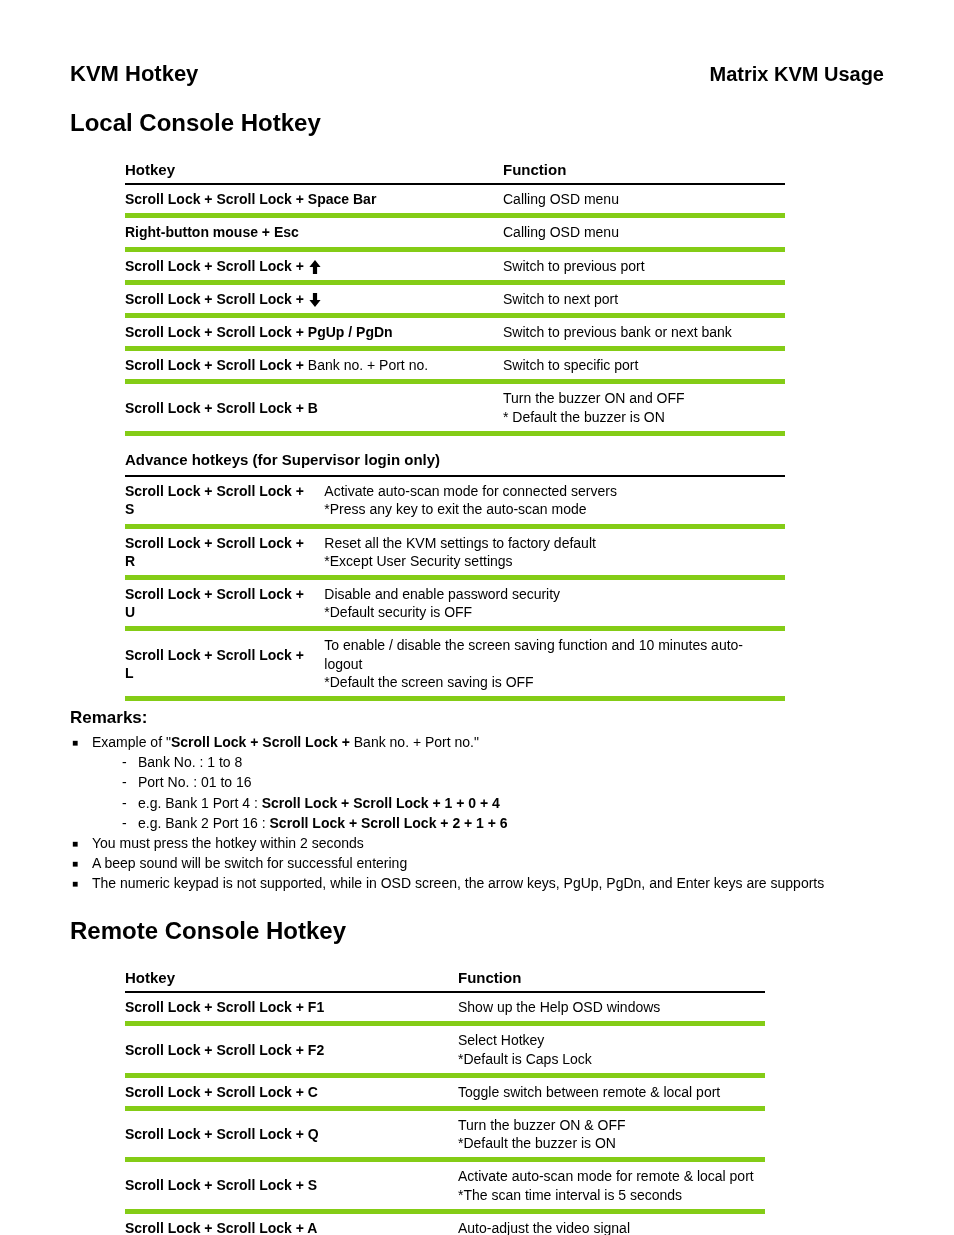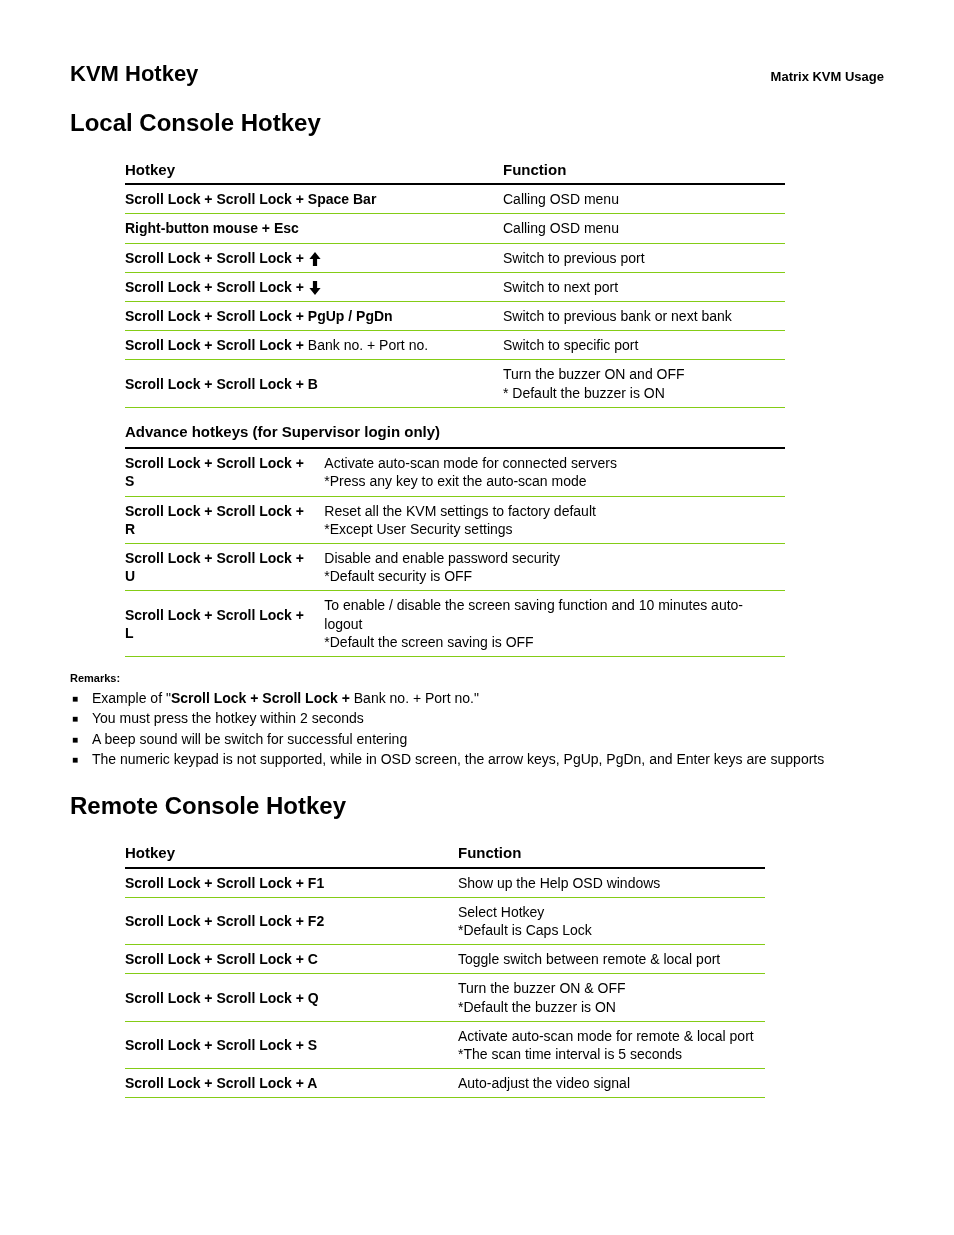--- a/index.html
+++ b/index.html
@@ -7,32 +7,32 @@
     font-size: 14px;
     color: #000;
     margin: 0;
     padding: 60px 70px 40px 70px;
     width: 954px;
     box-sizing: border-box;
     line-height: 1.3;
   }
   .header-row { display: flex; justify-content: space-between; align-items: baseline; margin-bottom: 18px; }
   .header-left { font-weight: bold; font-size: 22px; }
-  .header-right { font-weight: bold; font-size: 13px; }
+  .header-right { font-weight: bold; font-size: 20px; }
   .section-title { font-weight: bold; font-size: 24px; margin: 10px 0 18px 0; }
   .subtitle { font-weight: bold; font-size: 15px; margin: 14px 0 6px 0; padding-left: 55px; }
   table { border-collapse: collapse; width: 660px; margin-left: 55px; }
   th { text-align: left; font-weight: bold; font-size: 15px; padding: 4px 8px 4px 0; border-bottom: 2px solid #000; }
   th.hk { width: 370px; }
-  td { padding: 5px 8px 5px 0; border-bottom: 1px solid #84cc16; vertical-align: middle; font-size: 14px; }
+  td { padding: 5px 8px 5px 0; border-bottom: 5px solid #84cc16; vertical-align: middle; font-size: 14px; }
   td.hk { font-weight: bold; }
   td.hk .plain { font-weight: normal; text-align: center; }
   td.fn { font-weight: normal; }
   .arrow { display:inline-block; font-weight: bold; }
-  .remarks-title { font-weight: bold; margin-top: 14px; font-size: 11px; }
+  .remarks-title { font-weight: bold; margin-top: 6px; font-size: 17px; }
   ul.sq { list-style: none; padding-left: 0; margin: 4px 0 0 0; }
   ul.sq > li { position: relative; padding-left: 22px; margin: 2px 0; font-size: 14px; }
   ul.sq > li::before { content: "■"; position: absolute; left: 2px; font-size: 10px; top: 3px; }
   ul.dash { list-style: none; padding-left: 30px; margin: 2px 0; }
   ul.dash > li { position: relative; padding-left: 16px; margin: 2px 0; font-size: 14px; }
   ul.dash > li::before { content: "-"; position: absolute; left: 0; }
   .b { font-weight: bold; }
 </style>
 </head>
 <body>
@@ -111,20 +111,26 @@
         <td class="hk">Scroll Lock  +  Scroll Lock  +    L</td>
         <td class="fn">To enable / disable the screen saving function and 10 minutes auto-logout<br>*Default the screen saving is OFF</td>
       </tr>
     </tbody>
 </table>
 
 <div class="remarks-title">Remarks:</div>
 <ul class="sq">
   <li>
     <span>Example of "</span><span class="b">Scroll Lock  +  Scroll Lock  +</span><span>  Bank no.  +  Port no."</span>
+    <ul class="dash">
+      <li>Bank No. :  1 to 8</li>
+      <li>Port No. :  01 to 16</li>
+      <li><span>e.g. Bank 1 Port 4 :  </span><span class="b">Scroll Lock   +   Scroll Lock   +   1   +   0   +   4</span></li>
+      <li><span>e.g. Bank 2 Port 16 :  </span><span class="b">Scroll Lock   +   Scroll Lock   +   2   +   1   +   6</span></li>
+    </ul>
   </li>
   <li>You must press the hotkey within 2 seconds</li>
   <li>A beep sound will be switch for successful entering</li>
   <li>The numeric keypad is not supported, while in OSD screen, the arrow keys, PgUp, PgDn, and Enter keys are supports</li>
 </ul>
 
 <div class="section-title" style="margin-top:22px">Remote Console Hotkey</div>
 
 <table style="width:640px">
   <thead>

